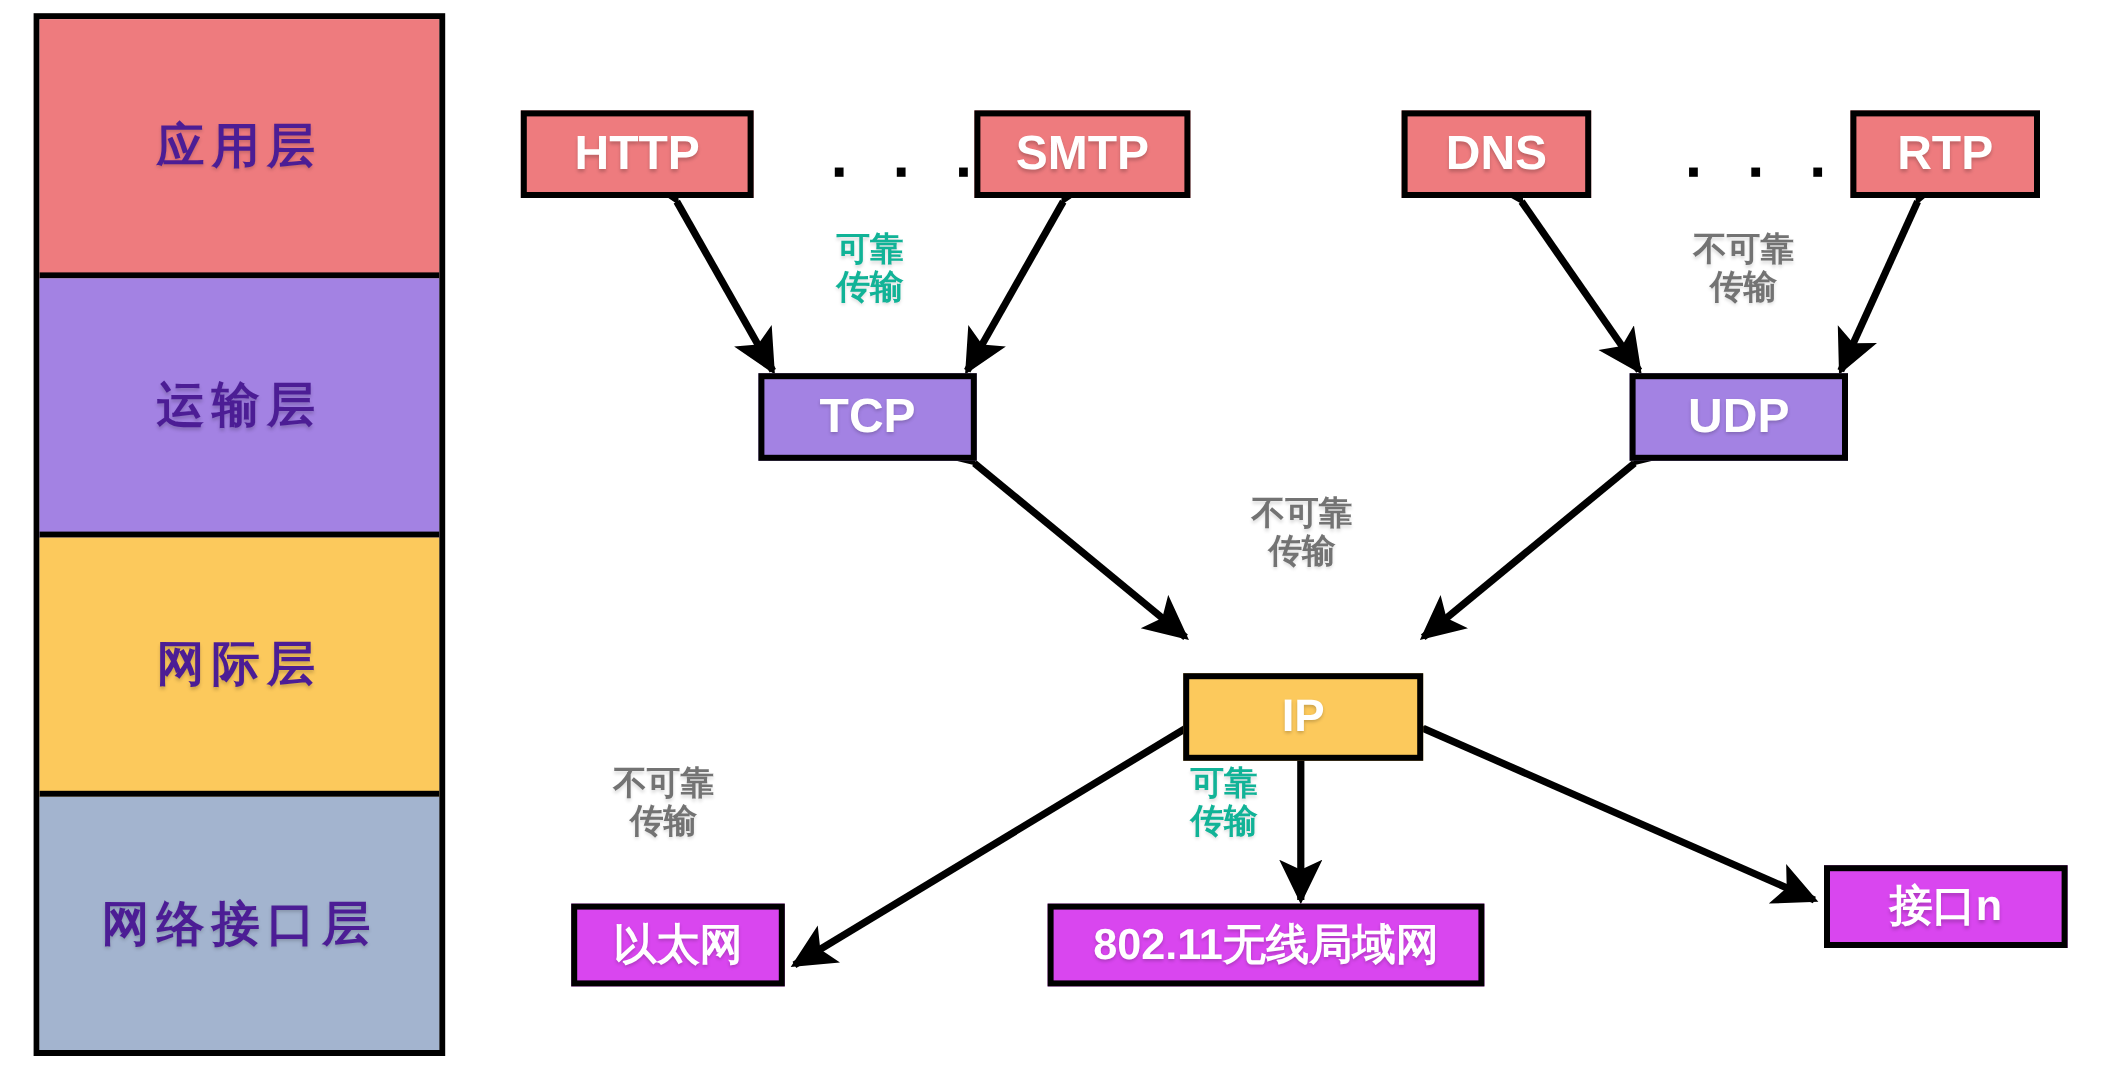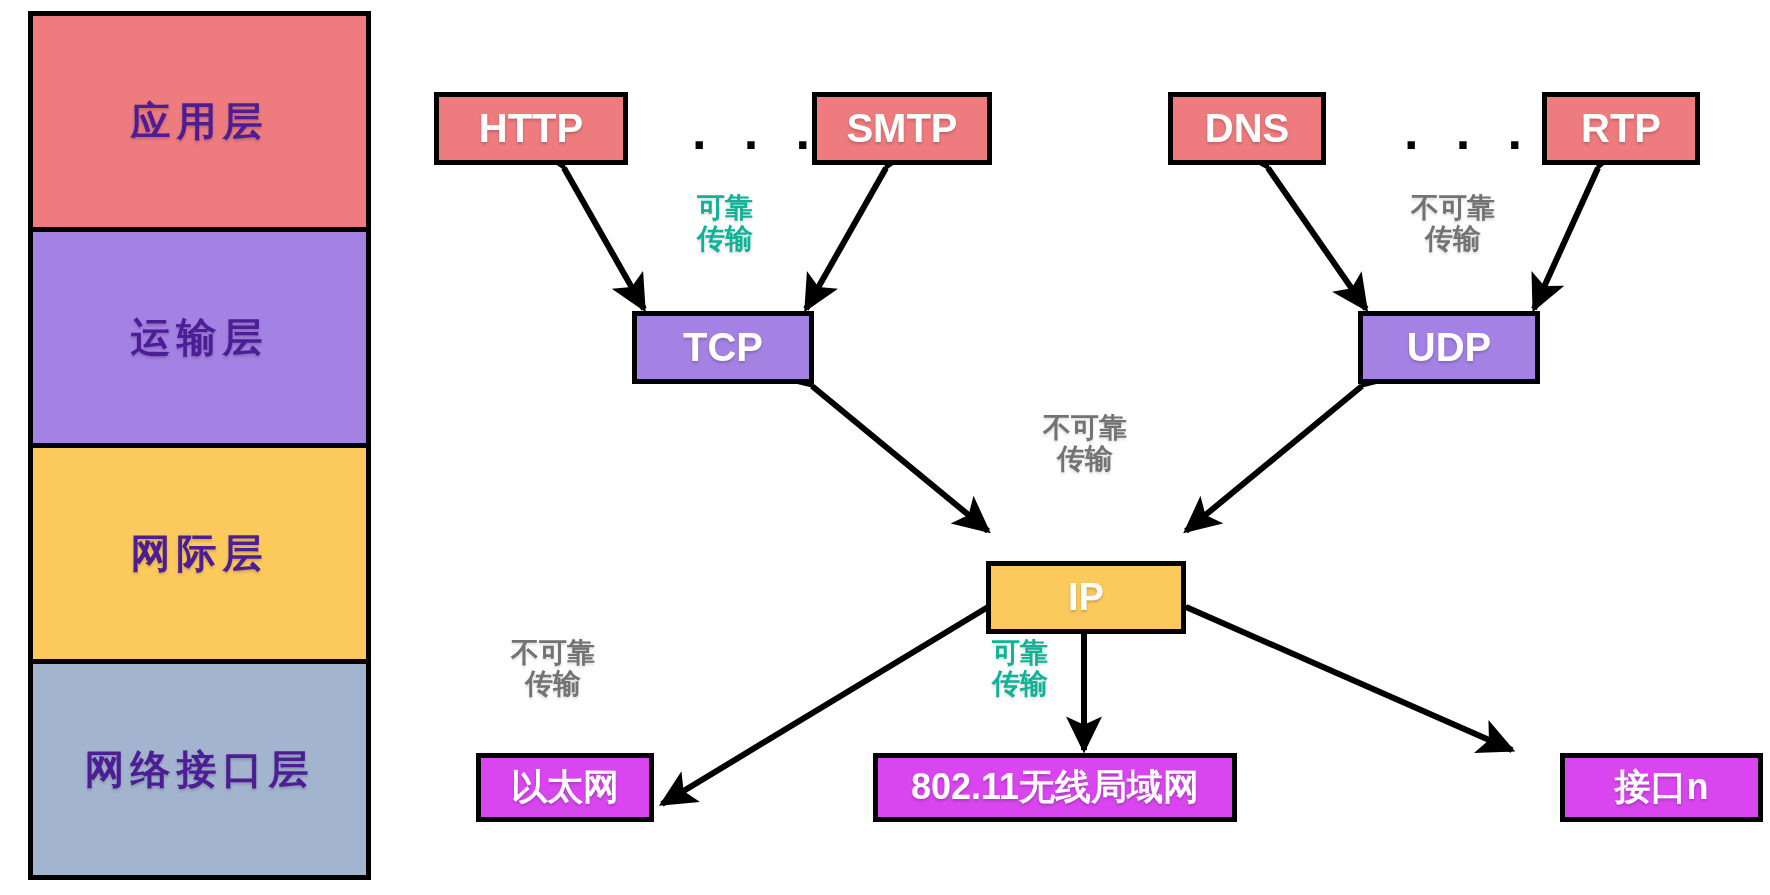--- a/index.html
+++ b/index.html
@@ -184,21 +184,21 @@
   </div>
 
   <div class="node node-link" style="left:476px; top:753px; width:178px; height:69px;">
     <span>以太网</span>
   </div>
 
   <div class="node node-link" style="left:873px; top:753px; width:364px; height:69px;">
     <span>802.11无线局域网</span>
   </div>
 
-  <div class="node node-link" style="left:1520px; top:753px; width:203px; height:69px;margin-left:40px;">
+  <div class="node node-link" style="left:1520px; top:721px; width:203px; height:69px;">
     <span>接口n</span>
   </div>
 
   <div class="edge-label lbl-reliable" style="left:655px; top:192px; width:140px;">
     <div>可靠</div>
     <div>传输</div>
   </div>
 
   <div class="edge-label lbl-unreliable" style="left:1380px; top:192px; width:146px;">
     <div>不可靠</div>

